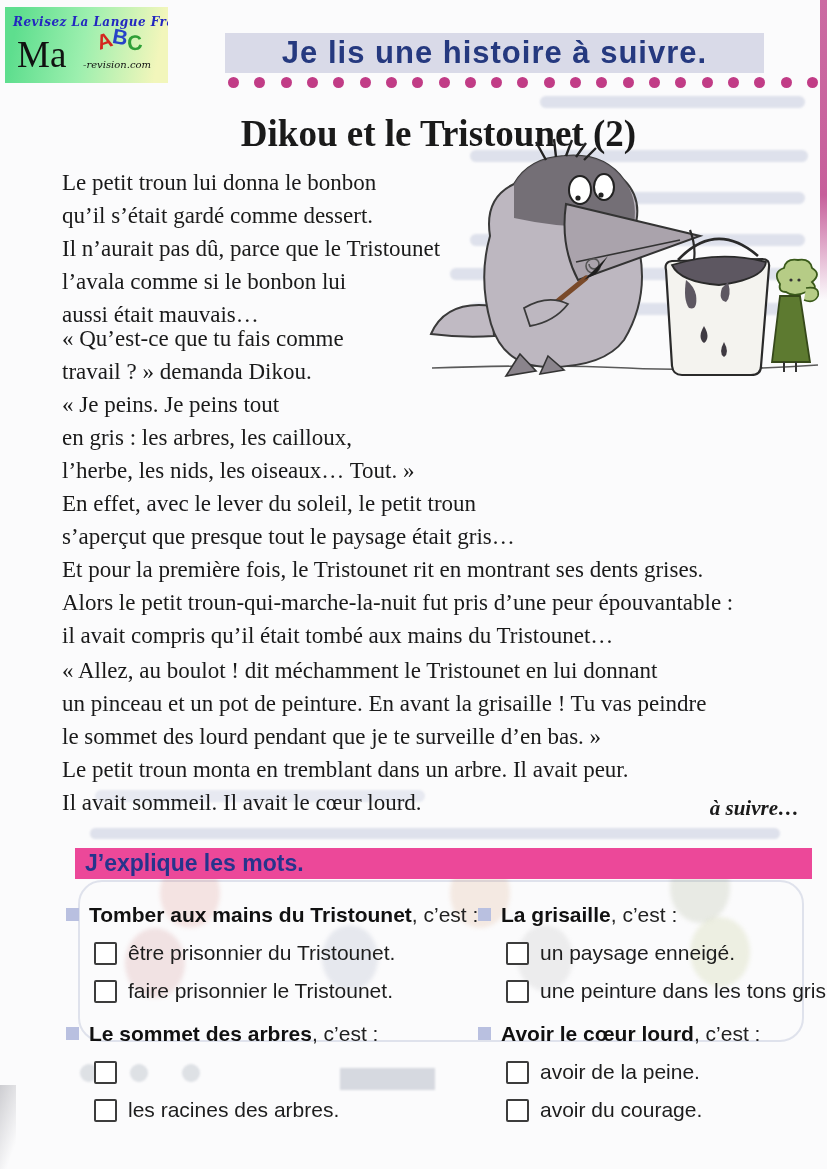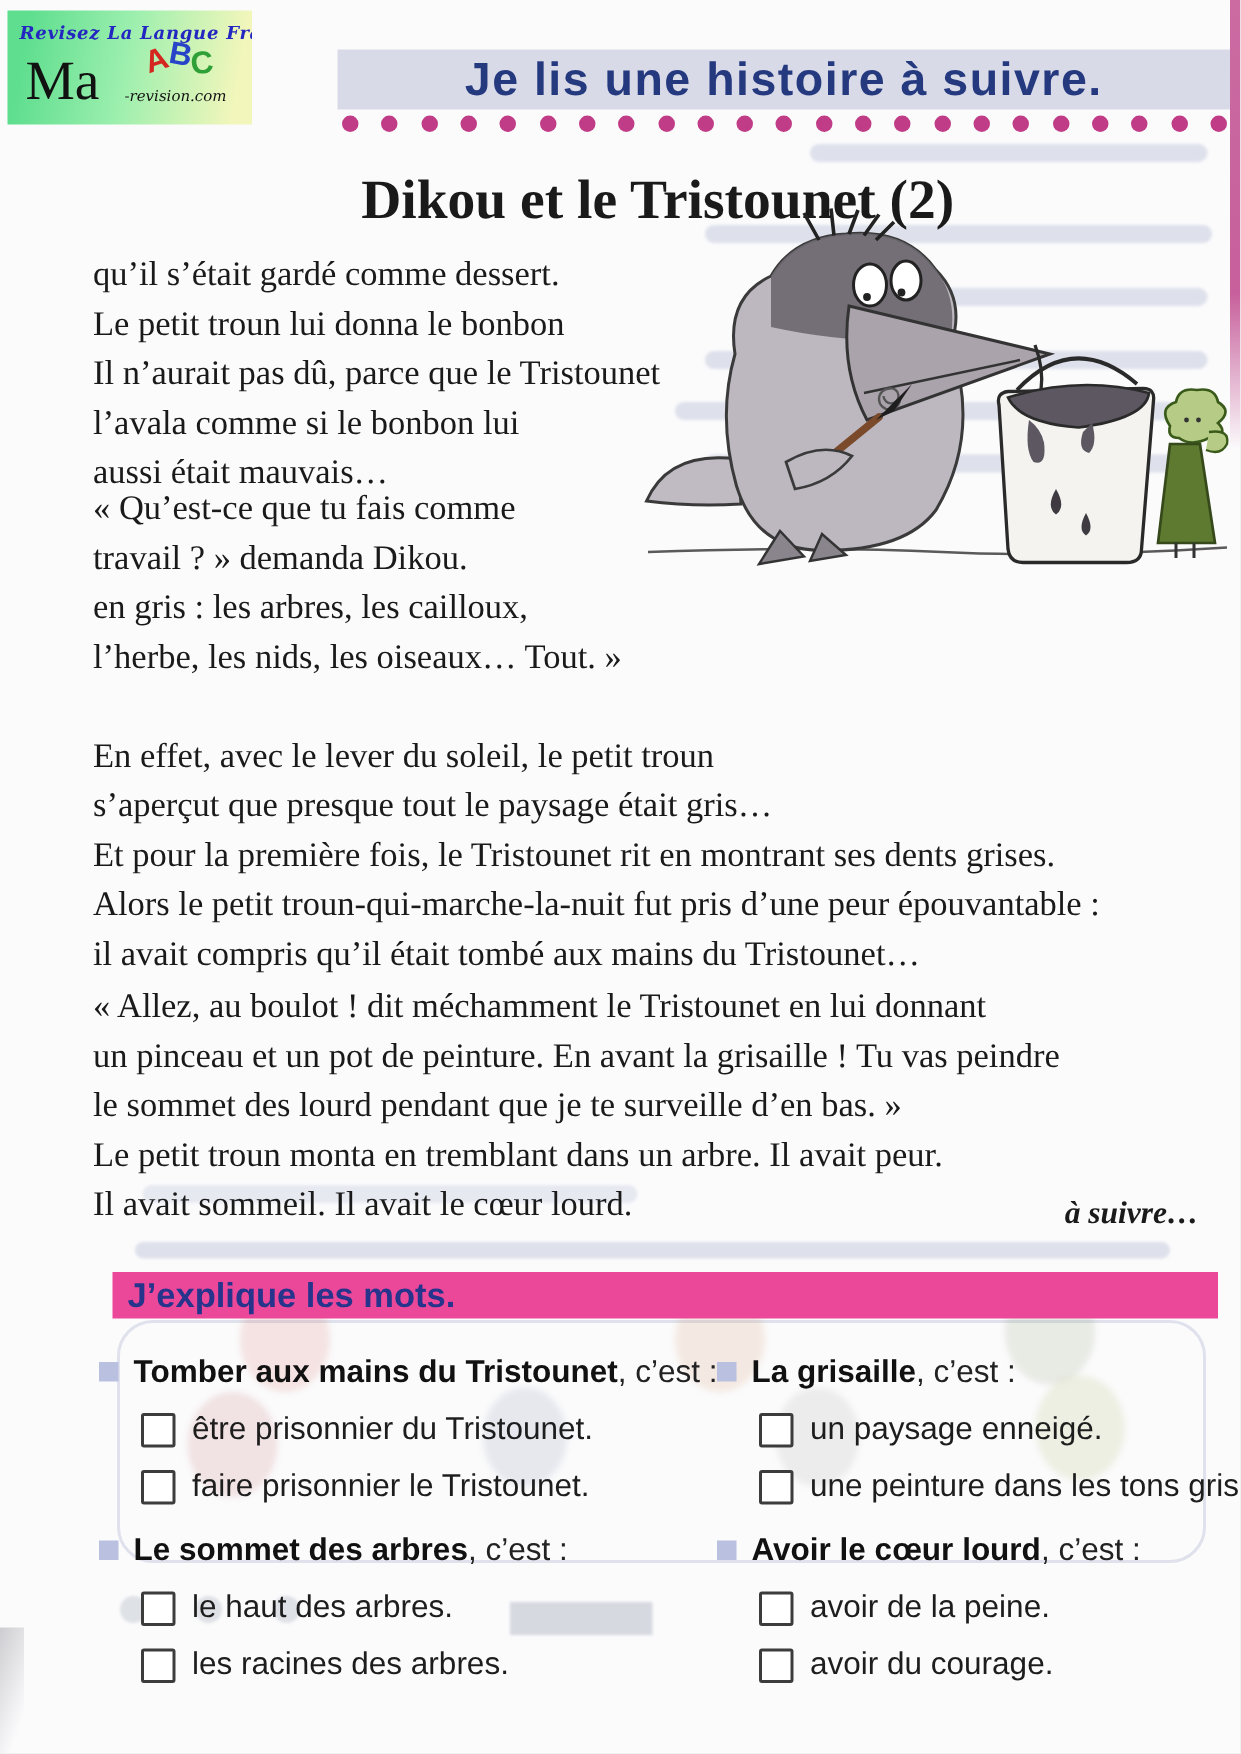--- a/index.html
+++ b/index.html
@@ -18,21 +18,21 @@
   .logo-site{position:absolute;left:78px;top:52px;font-family:"DejaVu Serif",serif;
         font-style:italic;font-size:10px;color:#111;}
   .logo-abc{position:absolute;left:92px;top:22px;font-family:"Liberation Sans",sans-serif;
         font-weight:bold;font-size:21px;}
   .logo-abc span{display:inline-block;}
   .abc0{transform:rotate(-18deg);}
   .abc1{transform:rotate(10deg) translateY(-4px);}
   .abc2{transform:rotate(-6deg) translateY(2px);}
 
   
-  .hdr-bar{position:absolute;left:225px;top:33px;width:595px;height:40px;
+  .hdr-bar{position:absolute;left:225px;top:33px;width:539px;height:40px;
         background:#d9dae8;display:flex;align-items:center;justify-content:center;}
   .hdr-title{font-family:"Liberation Sans",sans-serif;font-weight:bold;font-size:31px;
         color:#25397f;letter-spacing:1px;white-space:nowrap;}
   .dot-row{position:absolute;left:228px;top:77px;width:590px;display:flex;
         justify-content:space-between;}
   .dot{width:11px;height:11px;border-radius:50%;}
 
   
   .story-title{position:absolute;left:60px;right:10px;top:112px;text-align:center;
         font-size:37px;font-weight:bold;white-space:nowrap;}
@@ -153,29 +153,30 @@
       <span class="dot" style="background: rgb(193, 60, 134);"></span>
       <span class="dot" style="background: rgb(193, 60, 134);"></span>
       <span class="dot" style="background: rgb(193, 60, 134);"></span>
       <span class="dot" style="background: rgb(193, 60, 134);"></span>
       <span class="dot" style="background: rgb(193, 60, 134);"></span>
       <span class="dot" style="background: rgb(193, 60, 134);"></span>
     </div>
 
   <div class="story-title">Dikou et le Tristounet (2)</div>
   <div class="para p0">
+      <div class="line"><span>Le petit troun lui donna le bonbon</span></div>
       <div class="line"><span>qu’il s’était gardé comme dessert.</span></div>
-      <div class="line"><span>Le petit troun lui donna le bonbon</span></div>
       <div class="line"><span>Il n’aurait pas dû, parce que le Tristounet</span></div>
       <div class="line"><span>l’avala comme si le bonbon lui</span></div>
       <div class="line"><span>aussi était mauvais…</span></div>
     </div>
   <div class="para p1">
       <div class="line"><span>« Qu’est-ce que tu fais comme</span></div>
       <div class="line"><span>travail ? » demanda Dikou.</span></div>
+      <div class="line"><span>« Je peins. Je peins tout</span></div>
       <div class="line"><span>en gris : les arbres, les cailloux,</span></div>
       <div class="line"><span>l’herbe, les nids, les oiseaux… Tout. »</span></div>
     </div>
   <div class="para p2">
       <div class="line"><span>En effet, avec le lever du soleil, le petit troun</span></div>
       <div class="line"><span>s’aperçut que presque tout le paysage était gris…</span></div>
       <div class="line"><span>Et pour la première fois, le Tristounet rit en montrant ses dents grises.</span></div>
       <div class="line"><span>Alors le petit troun-qui-marche-la-nuit fut pris d’une peur épouvantable :</span></div>
       <div class="line"><span>il avait compris qu’il était </span><span class="b">tombé aux mains du Tristounet</span><span>…</span></div>
     </div>
@@ -268,21 +269,20 @@
       </div>
     </div>
   <div class="qblock q2">
       <div class="qline">
         <span class="qbullet"></span>
         <span class="qphrase">Le sommet des arbres</span>
         <span class="qsuffix">, c’est :</span>
       </div>
       <div class="optrow">
         <span class="checkbox"></span>
-        <span class="optlabel">le haut des arbres.</span>
       </div>
       <div class="optrow">
         <span class="checkbox"></span>
         <span class="optlabel">les racines des arbres.</span>
       </div>
     </div>
   <div class="qblock q3">
       <div class="qline">
         <span class="qbullet"></span>
         <span class="qphrase">Avoir le cœur lourd</span>

